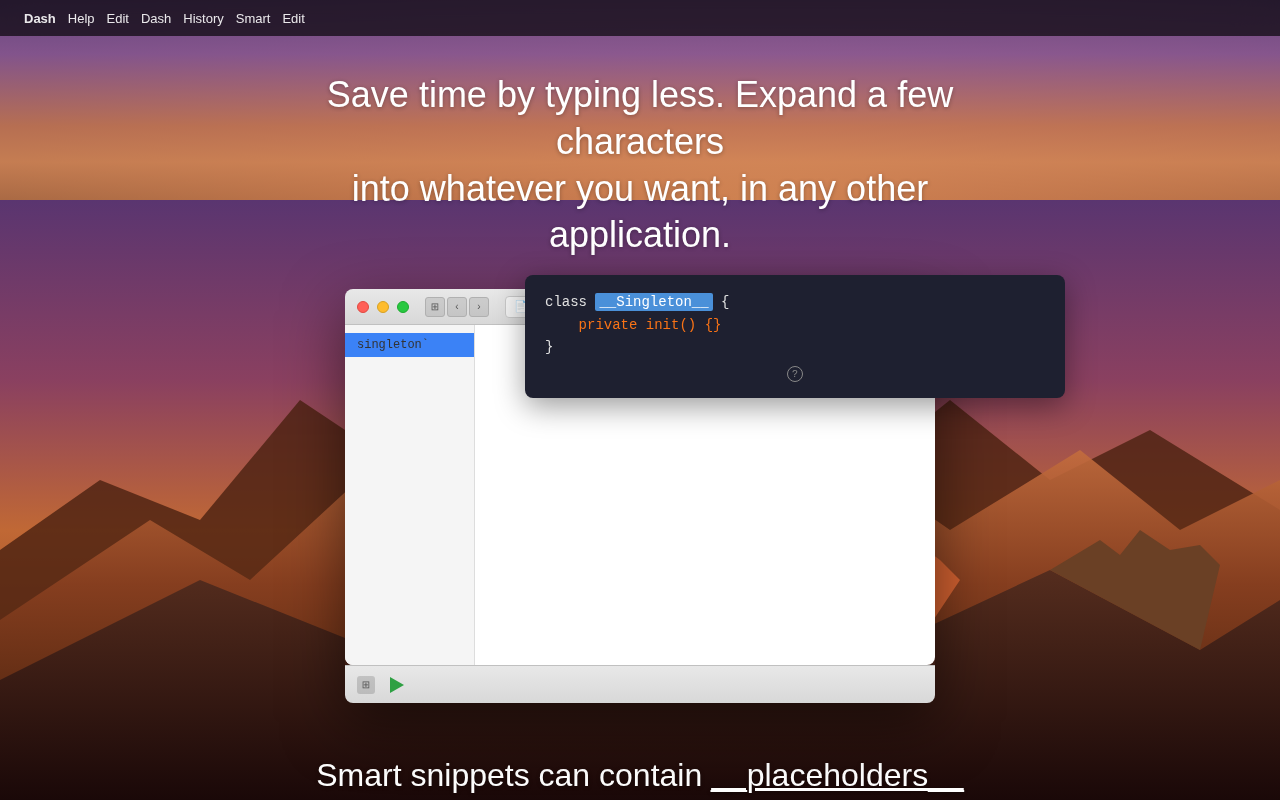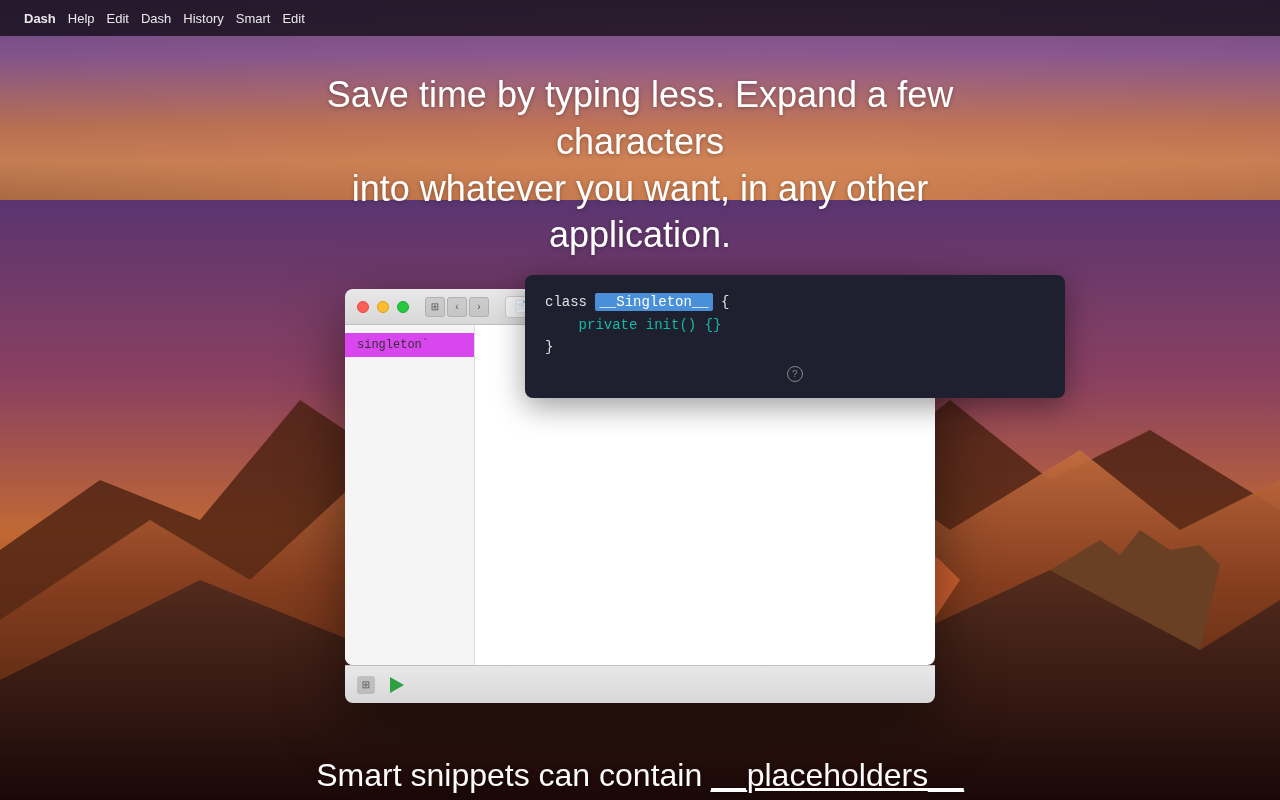--- a/index.html
+++ b/index.html
@@ -179,21 +179,21 @@
 
     .sidebar-snippet {
       padding: 5px 12px;
       font-size: 12px;
       color: #555;
       font-family: 'SF Mono', 'Courier New', monospace;
       cursor: pointer;
     }
 
     .sidebar-snippet.selected {
-      background: #d946ef;
+      background: #3b82f6;
       color: #333;
     }
 
     .window-main {
       flex: 1;
       position: relative;
       border-radius: 0 0 8px 8px;
     }
 
     
@@ -402,21 +402,21 @@
         <div class="sidebar-snippet selected">singleton`</div>
       </div>
 
       <div class="window-main">
 
         <div class="code-popup">
           <div class="code-line">
             <span class="code-class">class </span><span class="code-highlight-blue">__Singleton__</span><span class="code-brace"> {</span>
           </div>
           <div class="code-line">
-            <span style="color:#14b8a6">&nbsp;&nbsp;&nbsp;&nbsp;private init() {}</span>
+            <span style="color:#f97316">&nbsp;&nbsp;&nbsp;&nbsp;private init() {}</span>
           </div>
           <div class="code-line">
             <span style="color:#e0e0e0">}</span>
           </div>
           <div class="code-help">
             <span class="code-help-circle">?</span>
           </div>
         </div>
 
       </div>

